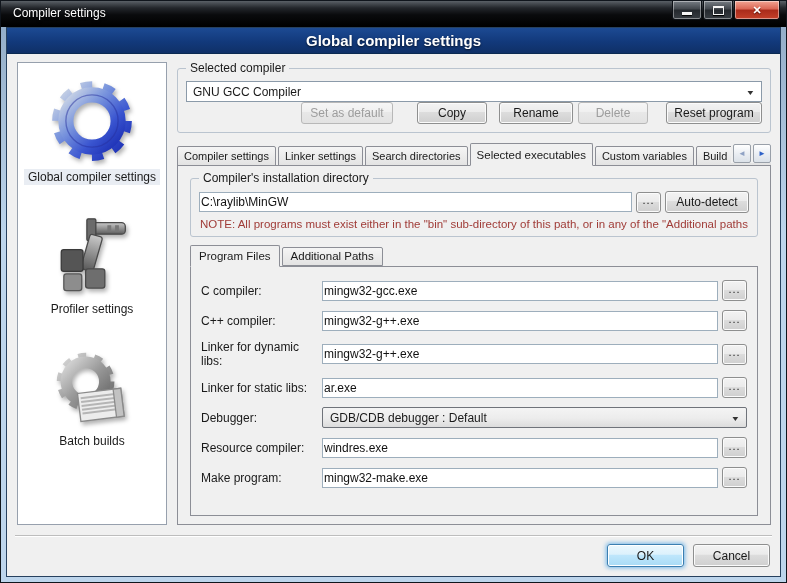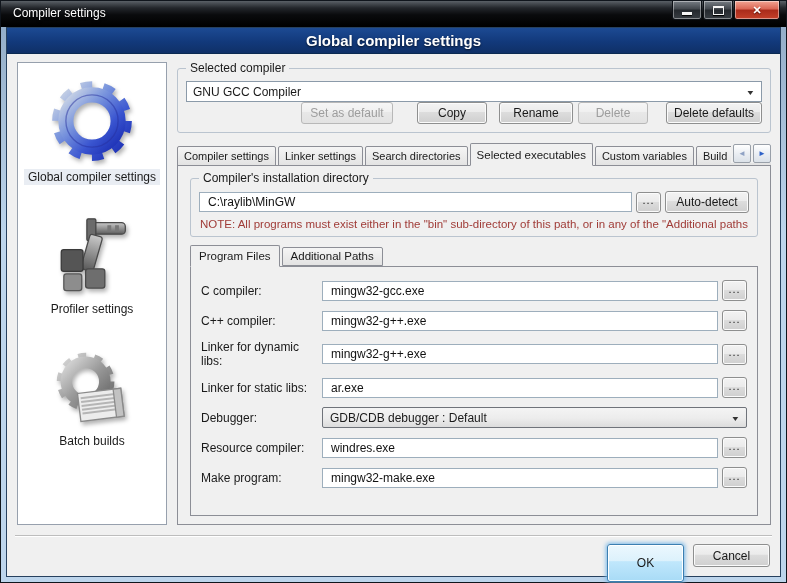--- a/index.html
+++ b/index.html
@@ -81,21 +81,21 @@
     background:linear-gradient(180deg,#ffffff,#e9edf2 55%,#dbe1e8); display:flex; align-items:center; justify-content:center;
     font-size:8px; }
   .tab-arrow.left { color:#8fa2c4; }
   .tab-arrow.right { color:#2f62c8; }
 
   .tabpanel { flex:1; border:1px solid #8c8e96; background:#f0f0f0; margin-top:-1px; position:relative; z-index:1;
     padding:12px 12px 8px; display:flex; flex-direction:column; min-height:0; }
 
   .instdir { padding:12px 8px 2px; margin-bottom:8px; }
   .dirrow { display:flex; align-items:center; gap:4px; }
-  .tfield { height:20px; border:1px solid #9daebc; background:#fff; padding:0 8px; font-size:12px;
+  .tfield { height:20px; border:1px solid #9daebc; background:#fff; padding:0 1px; font-size:12px;
     font-family:inherit; flex:1; min-width:0; color:#111; outline:none; }
   .browse { width:25px; height:21px; font-size:11px; letter-spacing:1px; padding:0 0 4px; }
   .autodetect { width:84px; height:22px; }
   .note { color:#a03c38; font-size:11.5px; margin:5px 1px 4px; white-space:nowrap; overflow:hidden; }
 
   .subtabs { display:flex; align-items:center; height:22px; }
   .subtab { height:19px; padding:0 8px; display:flex; align-items:center; white-space:nowrap; font-size:11.5px;
     background:linear-gradient(180deg,#f5f5f5,#e3e3e3); border:1px solid #8c8e96; border-radius:2px 2px 0 0;
     margin-right:2px; cursor:pointer; }
   .subtab.active { background:#f0f0f0; height:22px; border-bottom-color:#f0f0f0; position:relative; z-index:3; }
@@ -103,21 +103,21 @@
 
   .frow { display:flex; align-items:center; margin-bottom:9px; }
   .flabel { width:121px; min-width:121px; font-size:12px; }
   .frow .browse { margin-left:4px; }
   .comboflat { flex:1; height:21px; border:1px solid #6f737a; border-radius:2px; position:relative; cursor:pointer;
     background:linear-gradient(180deg,#f4f4f4,#ececec 55%,#dcdcdc); display:flex; align-items:center; padding:0 7px; }
 
   
   .separator { margin:10px 8px 0; border-top:1px solid #bdbdbd; border-bottom:1px solid #ffffff; height:2px; }
   .footer { display:flex; justify-content:flex-end; gap:9px; padding:7px 10px 0; }
-  .btn-ok { width:77px; height:38px; border-color:#3c7fb1;
+  .btn-ok { width:77px; height:23px; border-color:#3c7fb1;
     background:linear-gradient(180deg,#ecf8fe,#dcf1fc 45%,#c0e7fc 46%,#a8dbf6);
     box-shadow:0 0 4px 1px #74b7e8, inset 0 0 0 1px #fff;text-align:center; }
   .btn-cancel { width:77px; height:23px; }
 </style>
 </head>
 <body>
 
 <div class="window">
   <div class="titlebar">
     <span class="title">Compiler settings</span>
@@ -205,21 +205,21 @@
           <span class="legend">Selected compiler</span>
           <div class="combo">
             <span>GNU GCC Compiler</span>
             <span class="arrow">▼</span>
           </div>
           <div class="btnrow">
             <button class="btn disabled b-setdefault">Set as default</button>
             <button class="btn b-copy">Copy</button>
             <button class="btn b-rename">Rename</button>
             <button class="btn disabled b-delete">Delete</button>
-            <button class="btn b-reset">Delete defaults</button>
+            <button class="btn b-reset">Reset program</button>
           </div>
         </div>
 
         <div class="tabstrip">
           <div class="tab">Compiler settings</div>
           <div class="tab">Linker settings</div>
           <div class="tab">Search directories</div>
           <div class="tab active">Selected executables</div>
           <div class="tab">Custom variables</div>
           <div class="tab">Build options</div>

